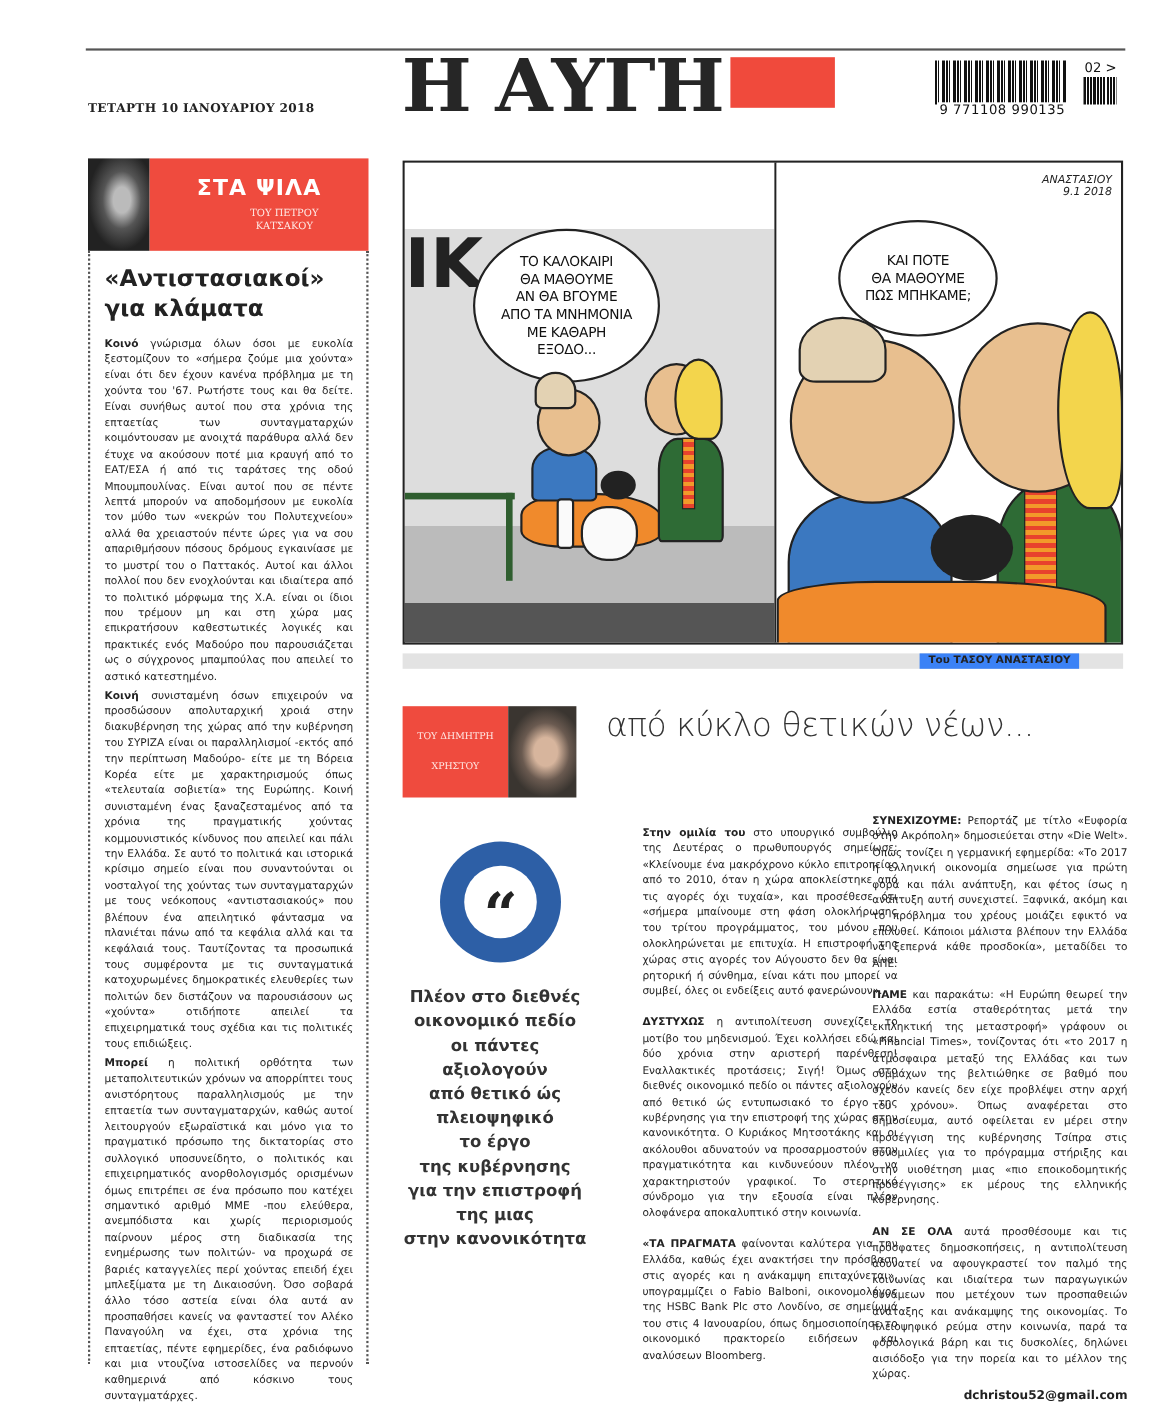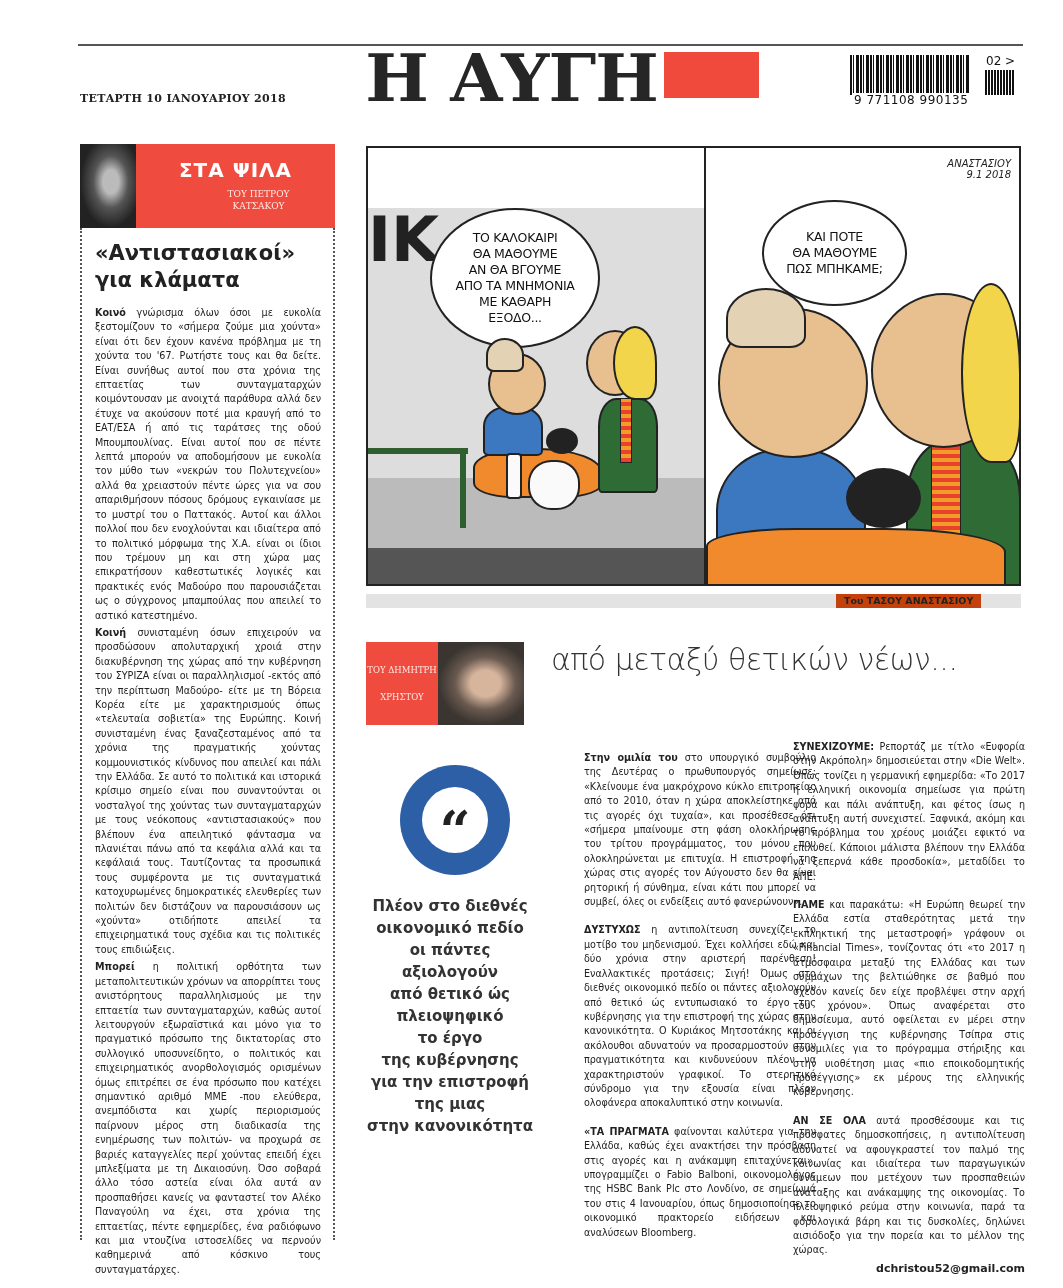--- a/index.html
+++ b/index.html
@@ -48,25 +48,25 @@
   .hat-yellow { background: #f3d54c; border: 2px solid #222; position: absolute; }
   .body-blue { position: absolute; background: #3b78c0; border: 2px solid #222; }
   .body-green { position: absolute; background: #2e6b35; border: 2px solid #222; }
   .scarf { position: absolute; background: repeating-linear-gradient(0deg, #e8422d 0 4px, #f29a2a 4px 8px); border: 1px solid #222; }
   .blanket { position: absolute; background: #f08a2c; border: 2px solid #222; }
   .cat { position: absolute; background: #222; border-radius: 50%; }
   .bag { position: absolute; background: #fafafa; border: 2px solid #222; border-radius: 45%; }
   .rail { position: absolute; background: #2f5e2f; }
 
   .credit-bar { position: absolute; left: 366px; top: 594px; width: 655px; height: 14px; background: #e3e3e3; }
-  .credit { position: absolute; left: 836px; top: 594px; height: 14px; background: #c2410c; padding: 0 8px; font-weight: bold; font-size: 9.5px; line-height: 14px; color: #222; }
+  .credit { position: absolute; left: 836px; top: 594px; height: 14px; background: #3b82f6; padding: 0 8px; font-weight: bold; font-size: 9.5px; line-height: 14px; color: #222; }
 
   
   .author-box { position: absolute; left: 366px; top: 642px; width: 158px; height: 83px; display: flex; }
-  .author-red { width: 72px; background: #ef4b3e; color: #ffe9e5; font-family: "DejaVu Serif", serif; font-size: 8.5px; line-height: 11px; text-align: center; display: flex; flex-direction: column; justify-content: center; gap: 16px; }
+  .author-red { width: 96px; background: #ef4b3e; color: #ffe9e5; font-family: "DejaVu Serif", serif; font-size: 8.5px; line-height: 11px; text-align: center; display: flex; flex-direction: column; justify-content: center; gap: 16px; }
   .author-photo { flex: 1; background: radial-gradient(ellipse at 55% 50%, #d7b59d 0 22%, #6a5a50 45%, #3a3530 70%); }
   .headline2 { position: absolute; left: 551px; top: 638px; font-family: "DejaVu Sans", sans-serif; font-weight: 200; font-size: 30px; line-height: 44px; color: #333; letter-spacing: -0.5px; }
 
   .quote-icon { position: absolute; left: 400px; top: 765px; width: 110px; height: 110px; border-radius: 50%; background: #2d5fa6; display: flex; align-items: center; justify-content: center; }
   .quote-inner { width: 66px; height: 66px; border-radius: 50%; background: #fff; display: flex; align-items: center; justify-content: center; font-family: "DejaVu Serif", serif; font-weight: 900; font-size: 54px; line-height: 54px; color: #222; padding-top: 22px; }
   .pullquote { position: absolute; left: 362px; top: 895px; width: 176px; text-align: center; font-family: "DejaVu Sans", sans-serif; font-weight: 300; font-size: 15px; line-height: 22px; color: #333; }
   .pullquote span { display: block; font-weight: bold; }
 
   .col { position: absolute; width: 232px; }
   .col2 { left: 584px; top: 740px; margin-top: 11px; }
@@ -149,21 +149,21 @@
 <div class="credit">Του ΤΑΣΟΥ ΑΝΑΣΤΑΣΙΟΥ</div>
 
 <div class="author-box">
   <div class="author-red">
     <div>ΤΟΥ ΔΗΜΗΤΡΗ</div>
     <div>ΧΡΗΣΤΟΥ</div>
   </div>
   <div class="author-photo"></div>
 </div>
 <div class="headline2">
-  <div>από μεταξύ θετικών νέων...</div>
+  <div>από κύκλο θετικών νέων...</div>
 </div>
 
 <div class="quote-icon">
   <div class="quote-inner">“</div>
 </div>
 <div class="pullquote">
   <span>Πλέον στο διεθνές</span>
   <span>οικονομικό πεδίο</span>
   <span>οι πάντες</span>
   <span>αξιολογούν</span>

